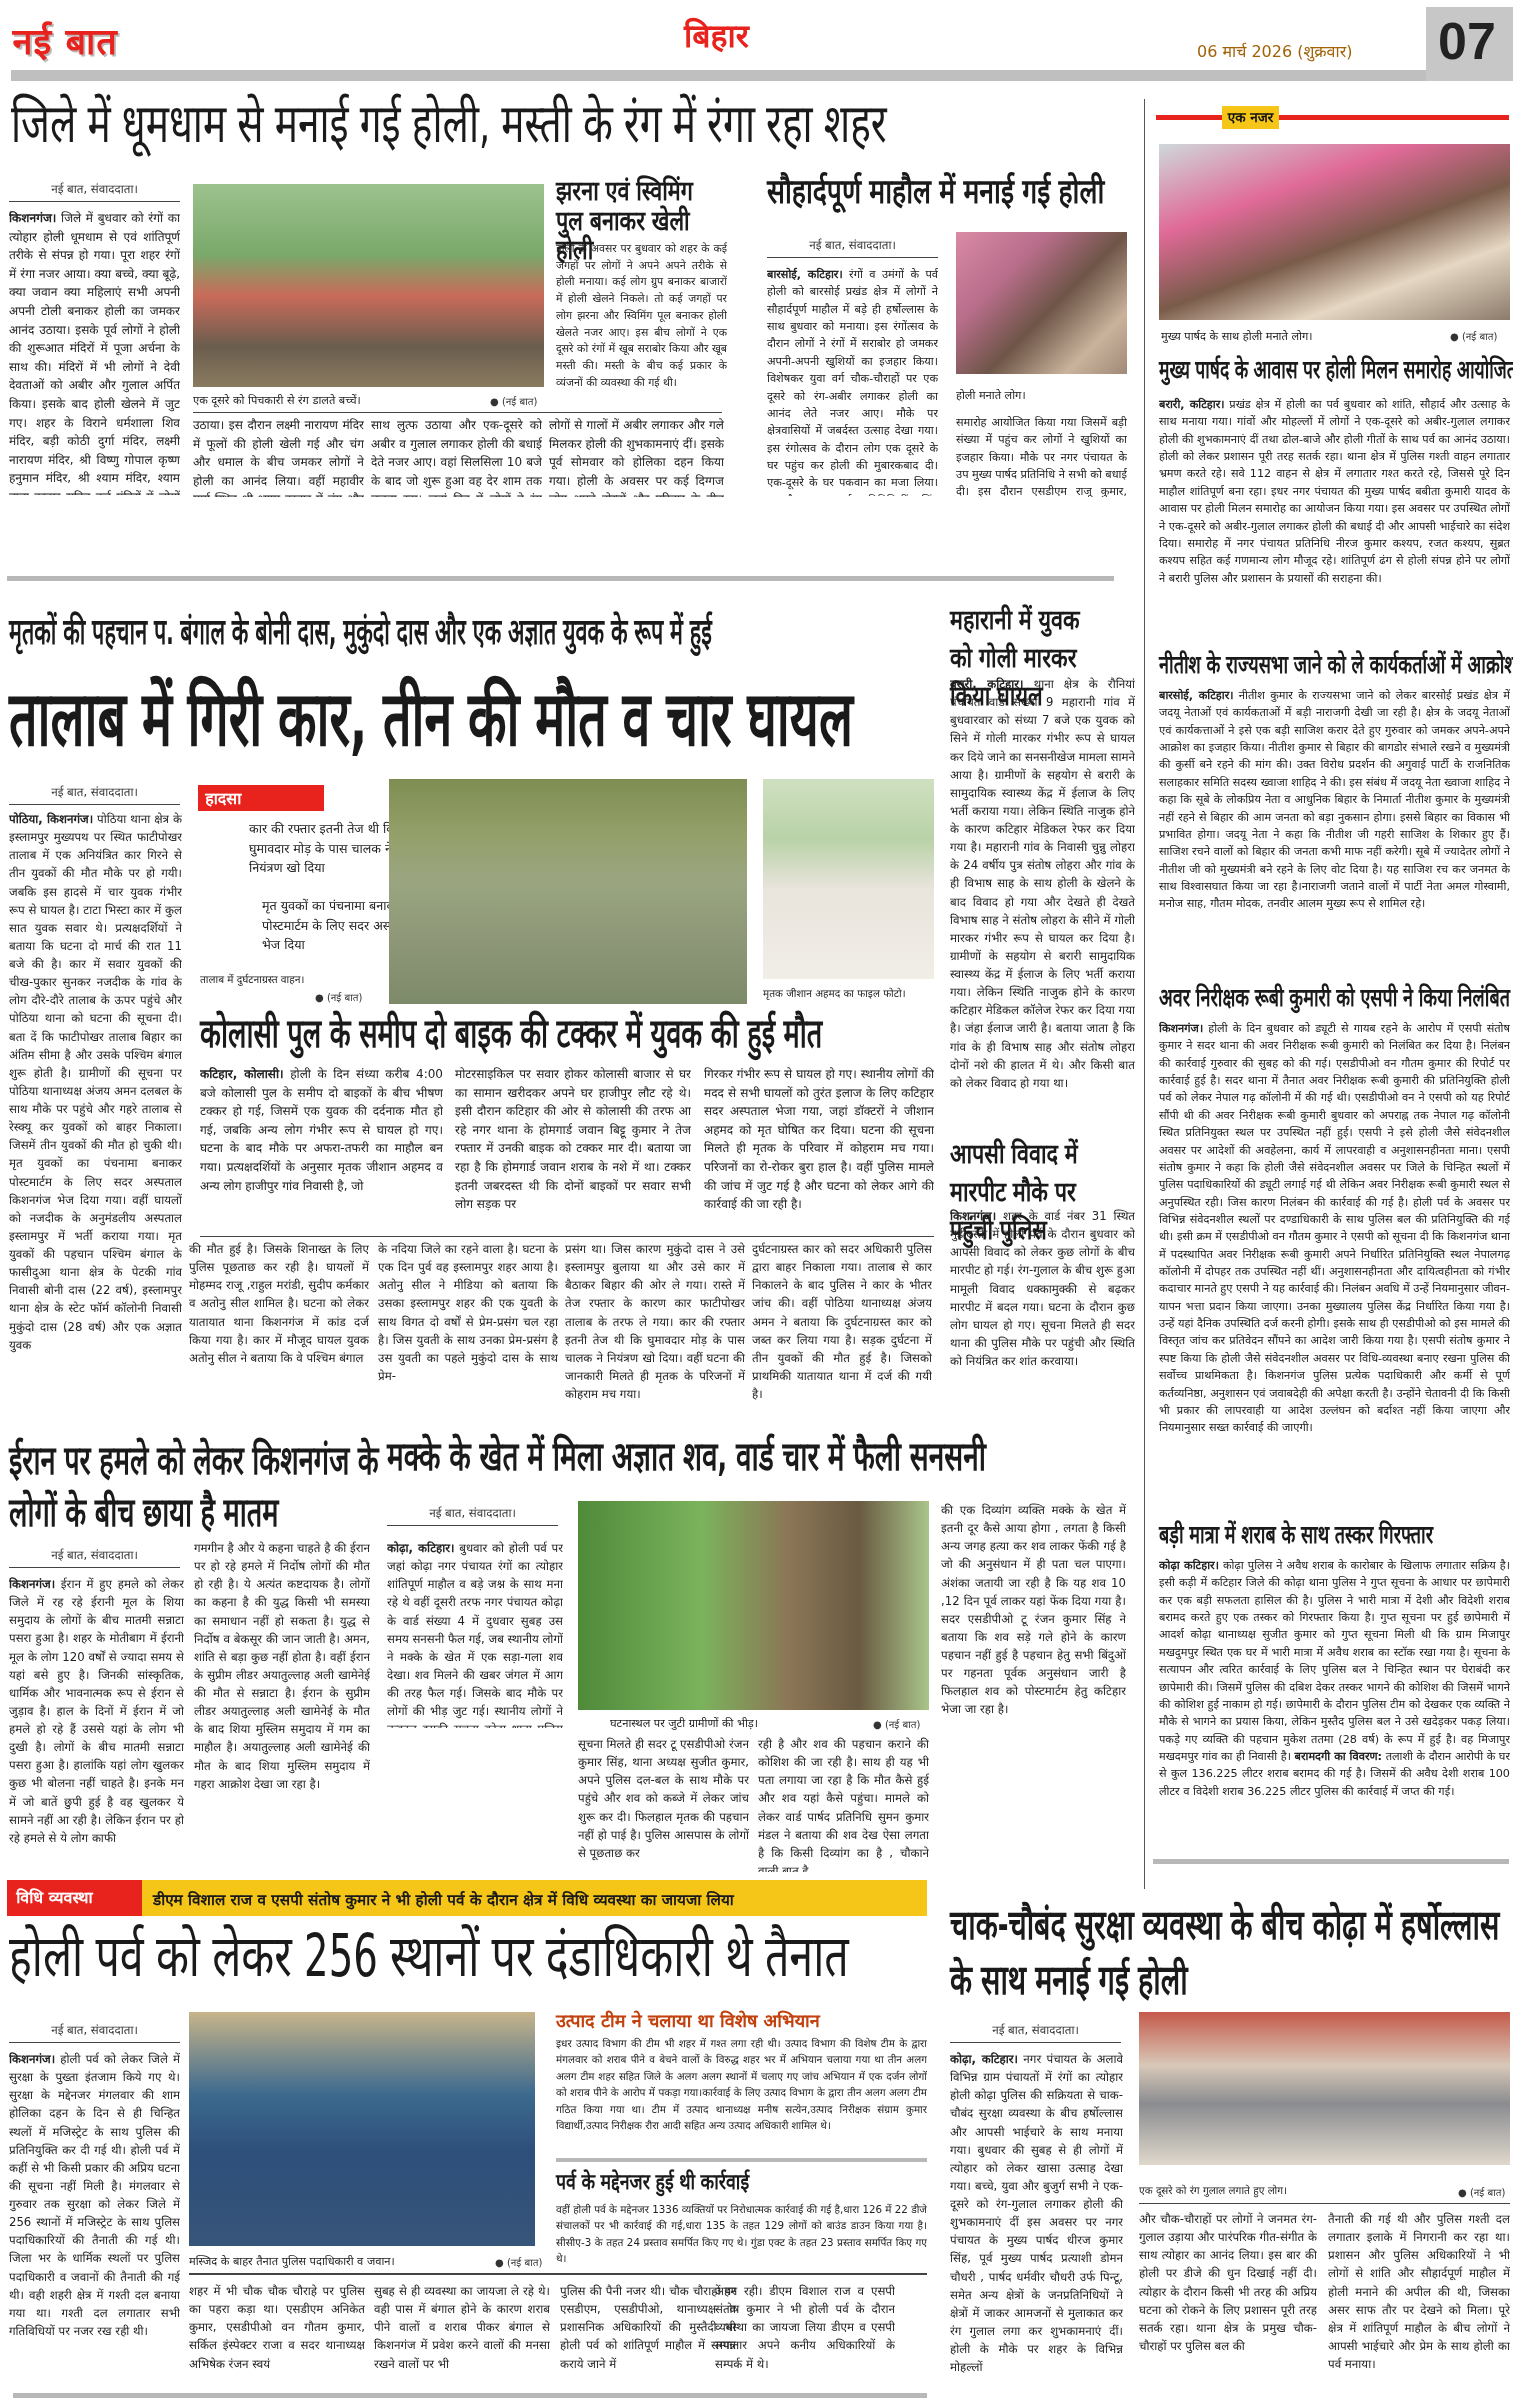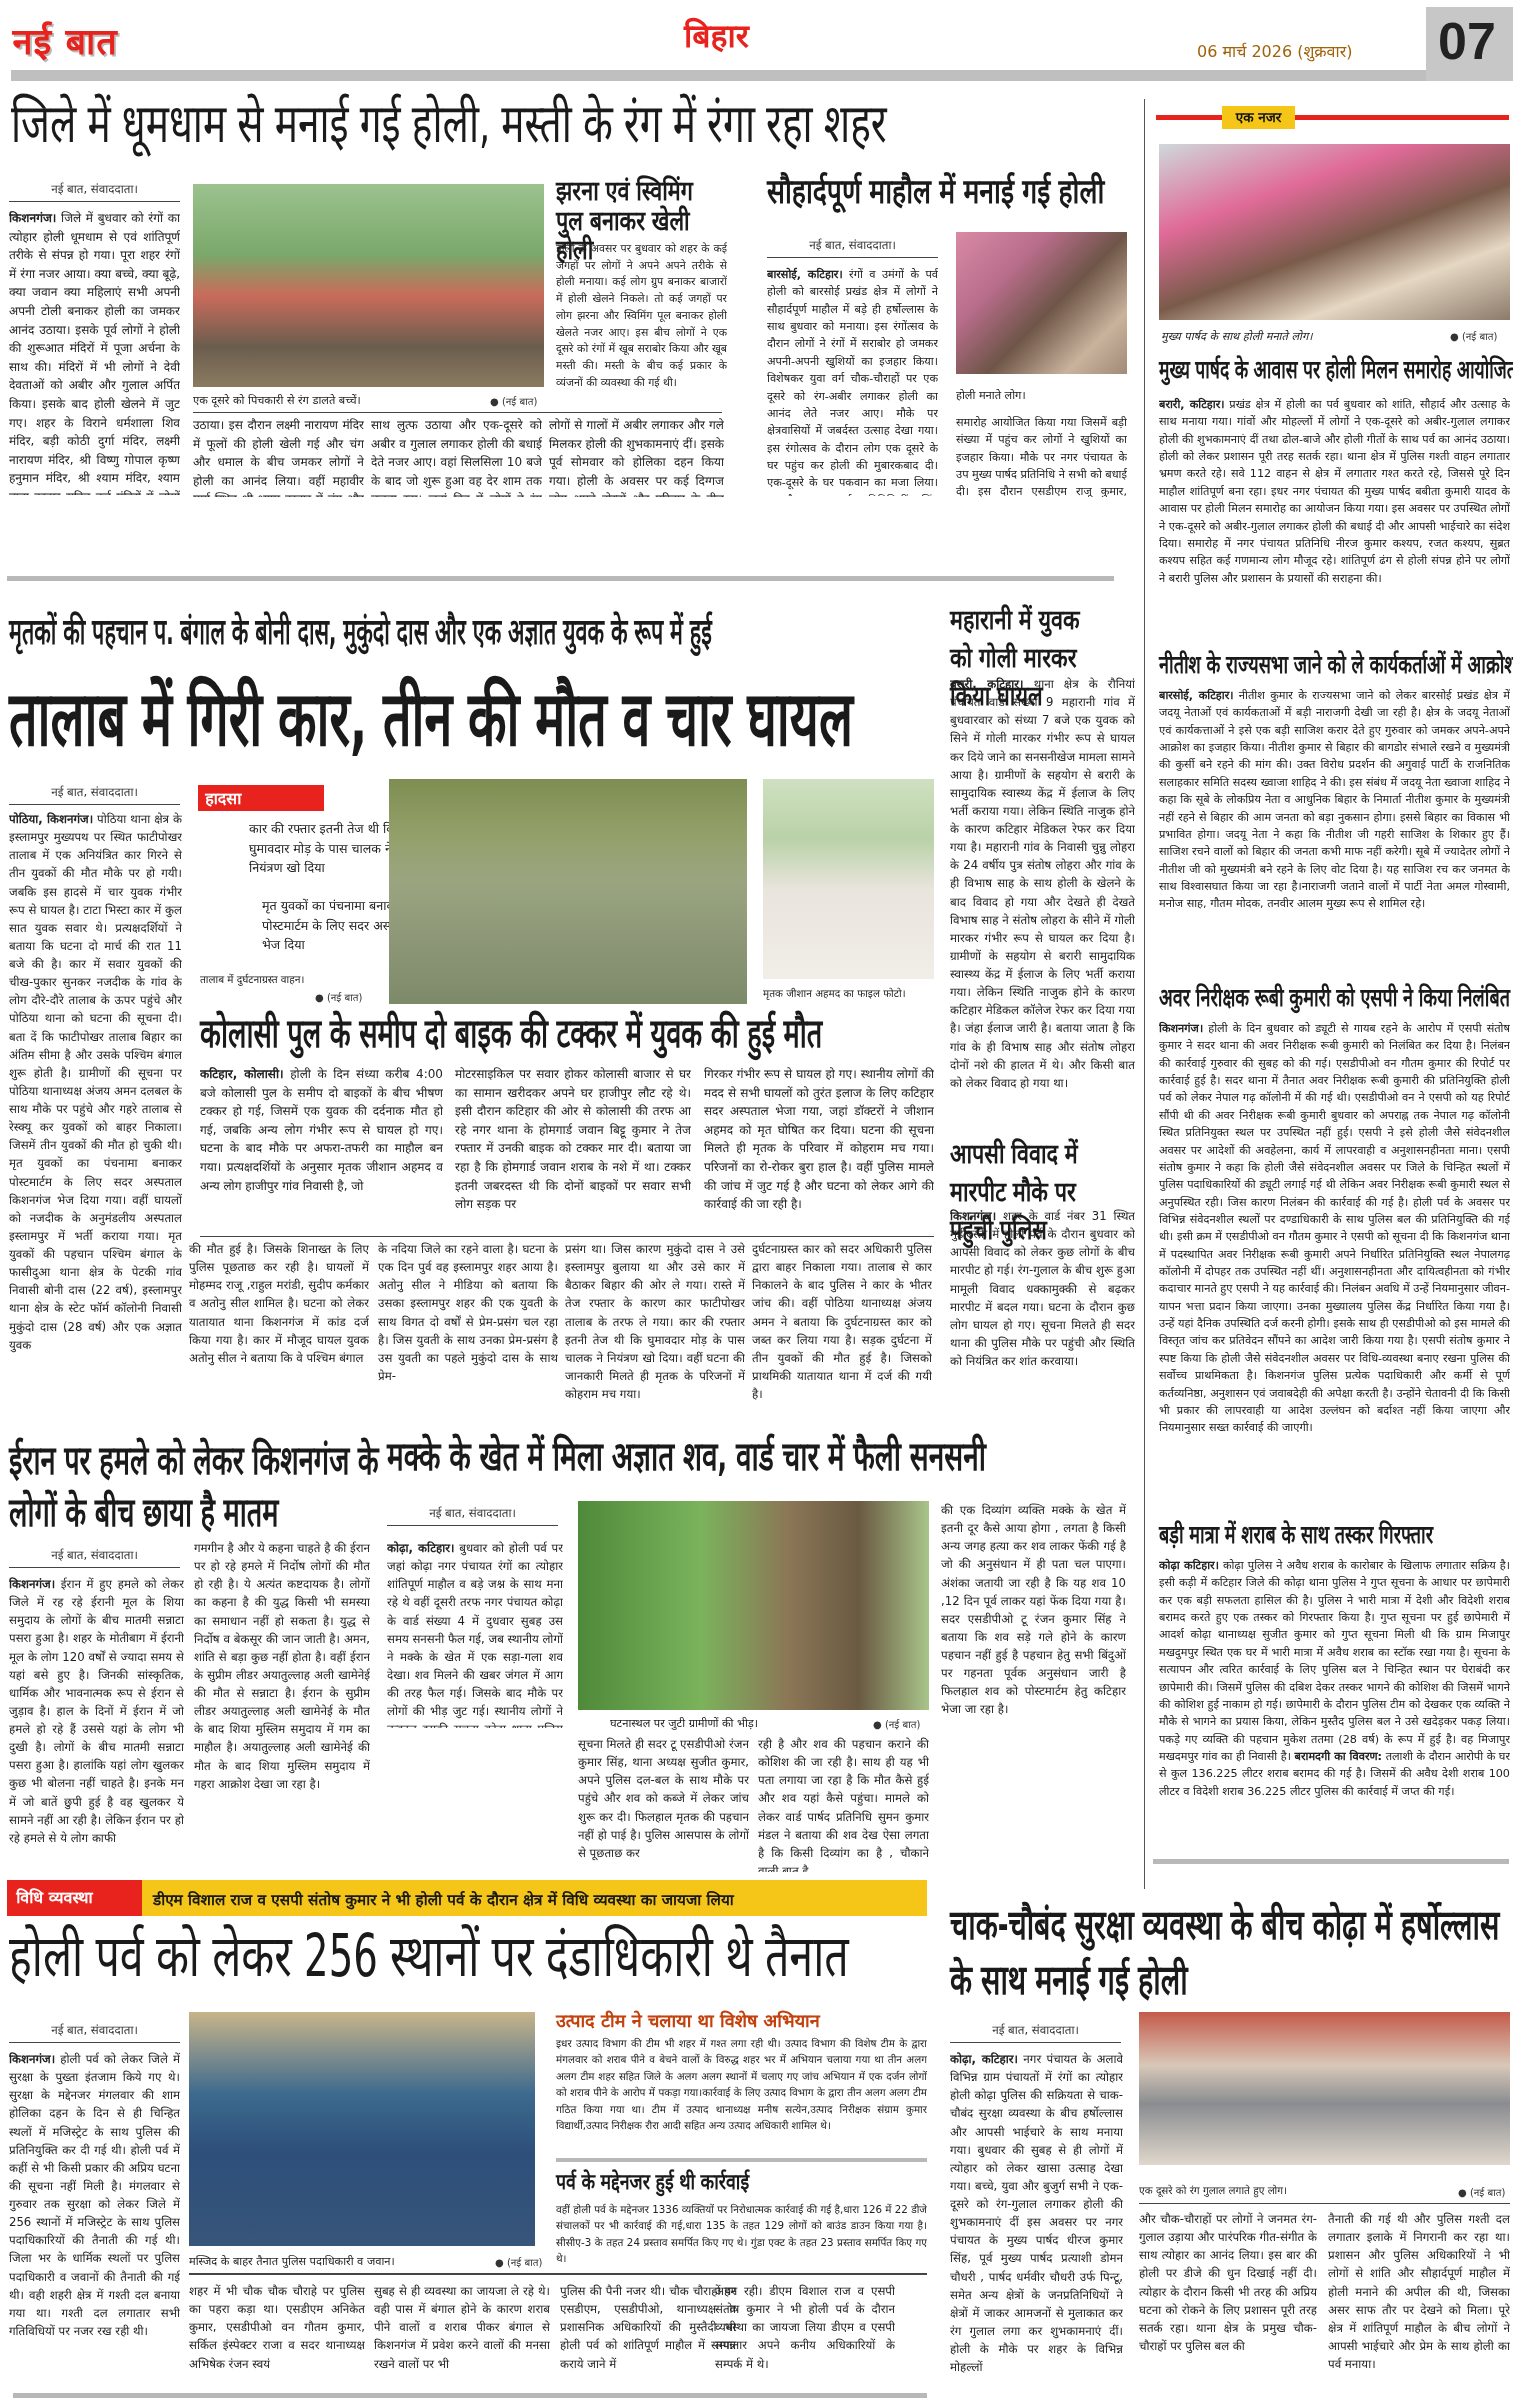--- a/index.html
+++ b/index.html
@@ -29,21 +29,21 @@
   .photo { background: #888; overflow: hidden; }
   .ph-holi-kids { background: linear-gradient(180deg,#9cc28e 0%,#7aa86a 35%,#c96b5a 55%,#6b5d4e 80%,#8a7b60 100%); }
   .ph-group1 { background: linear-gradient(135deg,#d98aa5 0%,#b86d8a 30%,#6e5548 55%,#c9b39c 80%,#a08a78 100%); }
   .ph-group2 { background: linear-gradient(160deg,#cfd8dc 0%,#e06a98 30%,#7a5b4a 55%,#e5d7c3 75%,#8c7a6a 100%); }
   .ph-pond { background: linear-gradient(180deg,#7e8e52 0%,#94a06a 25%,#9aa580 45%,#8e9878 70%,#7d8a6a 100%); }
   .ph-portrait { background: linear-gradient(180deg,#cfe0c0 0%,#b9d2a8 30%,#e9e4dc 55%,#f1eee8 100%); }
   .ph-maize { background: linear-gradient(90deg,#4f8a3a 0%,#7bb35c 35%,#8b7656 60%,#6a5a42 80%,#a9c58a 100%); }
   .ph-police { background: linear-gradient(180deg,#c7b48a 0%,#3d6a8e 35%,#2d4f7a 60%,#38557a 100%); }
   .ph-kodha { background: linear-gradient(180deg,#c55a4a 0%,#d8c8b8 35%,#8a8c90 60%,#e0d8cc 100%); }
 
-  .ek-najar { left: 1222px; top: 106px; width: 73px; height: 23.4px; background: #f5c518; color: #111; font-weight: bold; font-size: 13.5px; text-align: center; line-height: 23.4px; }
+  .ek-najar { left: 1222px; top: 106px; width: 57px; height: 23.4px; background: #f5c518; color: #111; font-weight: bold; font-size: 13.5px; text-align: center; line-height: 23.4px; }
   .ek-najar-rule { left: 1156px; top: 115px; width: 353px; height: 4.5px; background: #e8231d; }
   .badge-red { background: #e8231d; color: #fff; font-weight: bold; font-size: 16px; padding: 1.8px 7.2px; }
   .hadsa-bullet { font-size: 12.6px; line-height: 1.55; color: #222; margin-left: 40px; }
   .vidhi-strip { left: 7.2px; top: 1880px; width: 920px; height: 36px; background: #f5c518; }
   .vidhi-badge { left: 7.2px; top: 1880px; width: 135px; height: 36px; background: #e8231d; color: #fff; font-weight: bold; font-size: 16px; line-height: 36px; padding-left: 9px; }
   .vidhi-text { left: 153px; top: 1889px; font-size: 15.3px; font-weight: bold; color: #1a1a1a; white-space: nowrap; }
   .red-sub { color: #c2410c; font-weight: bold; font-size: 18px; }
   .small-body { font-size: 10.3px; line-height: 1.6; text-align: justify; color: #222; }
 </style>
 </head>
@@ -74,21 +74,21 @@
 <div class="abs byline" style="left:767px;top:236px;width:171px;">नई बात, संवाददाता।</div>
 <div class="abs body" style="left:767px;top:266px;width:171px;height:230px;overflow:hidden;font-size:11.2px;"><b>बारसोई, कटिहार।</b> <span>रंगों व उमंगों के पर्व होली को बारसोई प्रखंड क्षेत्र में लोगों ने सौहार्दपूर्ण माहौल में बड़े ही हर्षोल्लास के साथ बुधवार को मनाया। इस रंगोंत्सव के दौरान लोगों ने रंगों में सराबोर हो जमकर अपनी-अपनी खुशियों का इजहार किया। विशेषकर युवा वर्ग चौक-चौराहों पर एक दूसरे को रंग-अबीर लगाकर होली का आनंद लेते नजर आए। मौके पर क्षेत्रवासियों में जबर्दस्त उत्साह देखा गया। इस रंगोत्सव के दौरान लोग एक दूसरे के घर पहुंच कर होली की मुबारकबाद दी। एक-दूसरे के घर पकवान का मजा लिया। इस दौरान मुख्य पार्षद प्रतिनिधि रिंकू सिंह के द्वार होली मिलन</span></div>
 <div class="abs photo ph-group1" style="left:956px;top:232px;width:171px;height:142px;"></div>
 <div class="abs caption" style="left:956px;top:387px;">होली मनाते लोग।</div>
 <div class="abs body" style="left:956px;top:414px;width:171px;height:83px;overflow:hidden;font-size:11.2px;">समारोह आयोजित किया गया जिसमें बड़ी संख्या में पहुंच कर लोगों ने खुशियों का इजहार किया। मौके पर नगर पंचायत के उप मुख्य पार्षद प्रतिनिधि ने सभी को बधाई दी। इस दौरान एसडीएम राजू कुमार, एसडीपीओ अजय कुमार, बीडीओ चंदन प्रसाद, सीओ श्याम सुन्दर आदि मौजूद रहे।</div>
 <div class="abs vline" style="left:1144px;top:99px;height:1790px;"></div>
 
 <div class="abs ek-najar-rule"></div>
 <div class="abs ek-najar">एक नजर</div>
 <div class="abs photo ph-group2" style="left:1159px;top:144px;width:351px;height:176px;"></div>
-<div class="abs caption" style="left:1161px;top:328px;font-style:italic;">मुख्य पार्षद के साथ होली मनाते लोग।</div>
+<div class="abs caption" style="left:1161px;top:328px;">मुख्य पार्षद के साथ होली मनाते लोग।</div>
 <div class="abs credit" style="left:1450px;top:329px;">(नई बात)</div>
 <div class="abs headline hl-m" style="left:1159px;top:356px;font-size:25px;transform:scaleX(0.7);">मुख्य पार्षद के आवास पर होली मिलन समारोह आयोजित</div>
 <div class="abs body" style="left:1159px;top:396px;width:351px;height:254px;overflow:hidden;font-size:11.2px;"><b>बरारी, कटिहार।</b> <span>प्रखंड क्षेत्र में होली का पर्व बुधवार को शांति, सौहार्द और उत्साह के साथ मनाया गया। गांवों और मोहल्लों में लोगों ने एक-दूसरे को अबीर-गुलाल लगाकर होली की शुभकामनाएं दीं तथा ढोल-बाजे और होली गीतों के साथ पर्व का आनंद उठाया। होली को लेकर प्रशासन पूरी तरह सतर्क रहा। थाना क्षेत्र में पुलिस गश्ती वाहन लगातार भ्रमण करते रहे। सवे 112 वाहन से क्षेत्र में लगातार गश्त करते रहे, जिससे पूरे दिन माहौल शांतिपूर्ण बना रहा। इधर नगर पंचायत की मुख्य पार्षद बबीता कुमारी यादव के आवास पर होली मिलन समारोह का आयोजन किया गया। इस अवसर पर उपस्थित लोगों ने एक-दूसरे को अबीर-गुलाल लगाकर होली की बधाई दी और आपसी भाईचारे का संदेश दिया। समारोह में नगर पंचायत प्रतिनिधि नीरज कुमार कश्यप, रजत कश्यप, सुब्रत कश्यप सहित कई गणमान्य लोग मौजूद रहे। शांतिपूर्ण ढंग से होली संपन्न होने पर लोगों ने बरारी पुलिस और प्रशासन के प्रयासों की सराहना की।</span></div>
 
 <div class="abs rule-gray" style="left:7.2px;top:576px;width:1107px;height:5.4px;"></div>
 
 <div class="abs headline" style="left:9px;top:612px;font-size:36px;font-weight:bold;transform:scaleX(0.6);transform-origin:left top;">मृतकों की पहचान प. बंगाल के बोनी दास, मुकुंदो दास और एक अज्ञात युवक के रूप में हुई</div>
 <div class="abs headline" style="left:9px;top:677px;font-size:76px;font-weight:bold;transform:scaleX(0.66);transform-origin:left top;">तालाब में गिरी कार, तीन की मौत व चार घायल</div>
 <div class="abs byline" style="left:9px;top:783px;width:171px;">नई बात, संवाददाता।</div>
 <div class="abs body" style="left:9px;top:810px;width:173px;height:614px;overflow:hidden;font-size:11.7px;"><b>पोठिया, किशनगंज।</b> <span>पोठिया थाना क्षेत्र के इस्लामपुर मुख्यपथ पर स्थित फाटीपोखर तालाब में एक अनियंत्रित कार गिरने से तीन युवकों की मौत मौके पर हो गयी। जबकि इस हादसे में चार युवक गंभीर रूप से घायल है। टाटा भिस्टा कार में कुल सात युवक सवार थे। प्रत्यक्षदर्शियों ने बताया कि घटना दो मार्च की रात 11 बजे की है। कार में सवार युवकों की चीख-पुकार सुनकर नजदीक के गांव के लोग दौरे-दौरे तालाब के ऊपर पहुंचे और पोठिया थाना को घटना की सूचना दी। बता दें कि फाटीपोखर तालाब बिहार का अंतिम सीमा है और उसके पश्चिम बंगाल शुरू होती है। ग्रामीणों की सूचना पर पोठिया थानाध्यक्ष अंजय अमन दलबल के साथ मौके पर पहुंचे और गहरे तालाब से रेस्क्यू कर युवकों को बाहर निकाला। जिसमें तीन युवकों की मौत हो चुकी थी। मृत युवकों का पंचनामा बनाकर पोस्टमार्टम के लिए सदर अस्पताल किशनगंज भेज दिया गया। वहीं घायलों को नजदीक के अनुमंडलीय अस्पताल इस्लामपुर में भर्ती कराया गया। मृत युवकों की पहचान पश्चिम बंगाल के फासीदुआ थाना क्षेत्र के पेटकी गांव निवासी बोनी दास (22 वर्ष), इस्लामपुर थाना क्षेत्र के स्टेट फॉर्म कॉलोनी निवासी मुकुंदो दास (28 वर्ष) और एक अज्ञात युवक</span></div>

